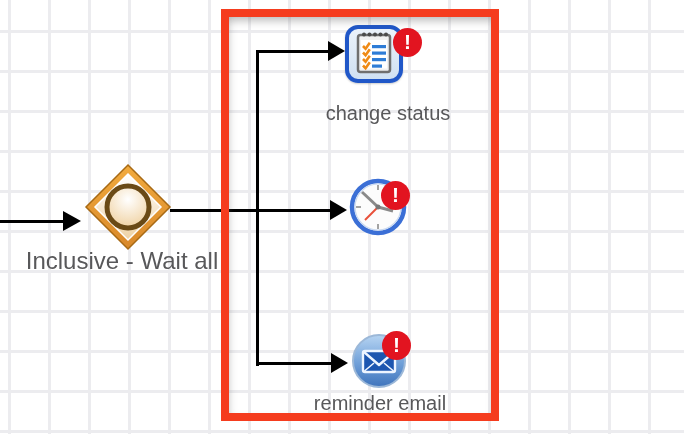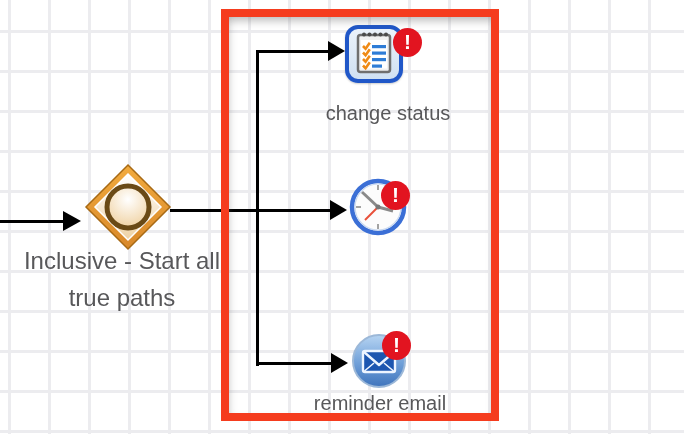--- a/index.html
+++ b/index.html
@@ -73,22 +73,21 @@
               <stop offset="1" stop-color="#ecc78c"></stop>
           </radialGradient>
         </defs>
         <polygon points="46,4 88,46 46,88 4,46" fill="url(#gwBand)" stroke="#a86a14" stroke-width="1.5"></polygon>
         <polygon points="46,13 79,46 46,79 13,46" fill="url(#gwFill)" stroke="#ffffff" stroke-width="1.5"></polygon>
         <circle cx="46" cy="46" r="21" fill="url(#gwCirc)" stroke="#6a4a16" stroke-width="5"></circle>
       </svg>
     </span>
   </div>
   <div class="gateway-label">
-    <div>Inclusive - Start all</div>
-    <div>true paths</div>
+    <div>Inclusive - Wait all</div>
   </div>
 
   <div class="task-square">
     <span>
       <svg width="38" height="46" viewBox="0 0 38 46">
         <rect x="3" y="6" width="32" height="37" rx="2.5" fill="#f1f1f1" stroke="#6f6f6f" stroke-width="2.5"></rect>
         <rect x="6" y="11" width="26" height="28.5" fill="#ffffff"></rect>
         <g fill="#4a4a4a">
           <circle cx="9" cy="5.5" r="2"></circle>
             <circle cx="14.5" cy="5.5" r="2"></circle>

